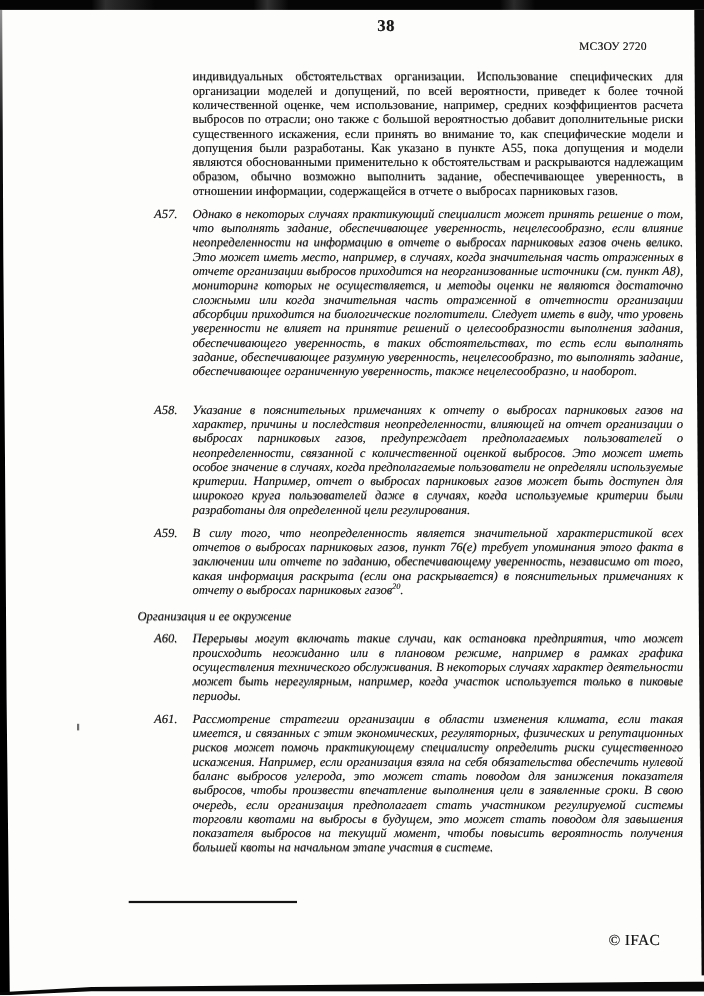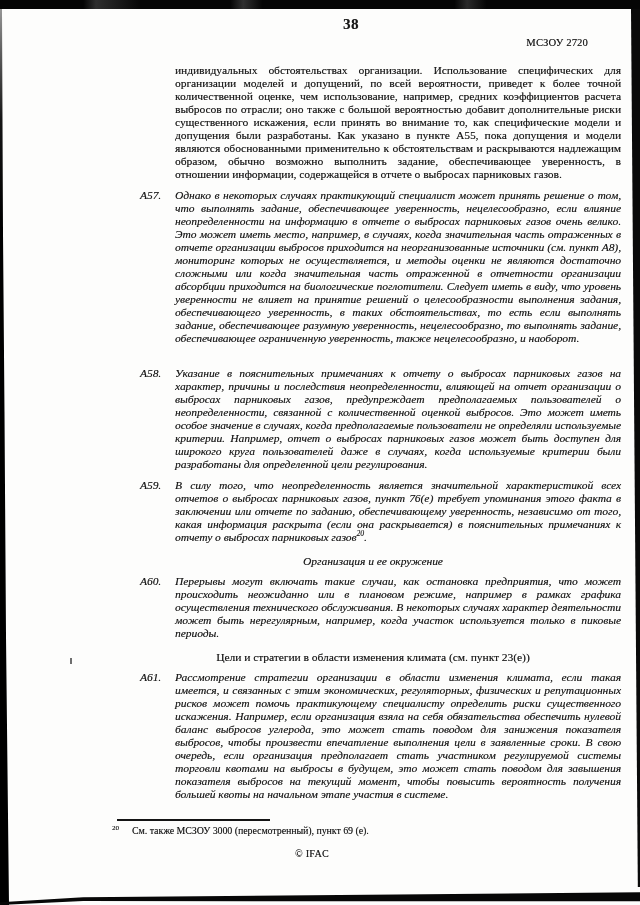--- a/index.html
+++ b/index.html
@@ -29,29 +29,29 @@
     padding-left:62px; text-align:center; font-size:15px; font-weight:bold; letter-spacing:0.5px; }
   .doc-code { position:absolute; top:37px; right:52px; font-size:10.5px; letter-spacing:0.2px; }
 
   
   .content { position:absolute; top:64px; left:81px; width:496px;margin-left:44px; }
   .body { margin:0; font-size:11.4px; line-height:13px; text-align:justify; }
   .intro { margin-left:50px; margin-bottom:8px; }
   .numbered { position:relative; margin-left:50px; margin-bottom:8px;font-style:italic; }
   .numbered .num { position:absolute; left:-35px; top:0; font-size:11.4px; }
   .gap-xl { margin-top:22px; }
-  .heading { font-size:11.4px; line-height:13px; font-weight:normal; margin:11px 0 7px 0;text-align:center; }
+  .heading { font-size:11.4px; line-height:13px; font-weight:normal; margin:11px 0 7px 0; }
   .heading.italic { font-style:italic; }
   sup.fn-ref { font-size:7.5px; line-height:0; }
 
   
   .footnote-rule { position:absolute; top:819px; left:117px; width:153px; height:2px; background:#141414; }
   .footnote { position:absolute; top:825px; left:112px; width:440px; font-size:9.8px; }
   .footnote .fn-marker { font-size:7px; line-height:0; margin-right:13px; }
-  .copyright { position:absolute; top:848px; left:12px; width:600px; text-align:center; font-size:10px; letter-spacing:0.3px; }
+  .copyright { position:absolute; top:848px; left:0; width:600px; text-align:right; font-size:14px; letter-spacing:0.3px; }
 </style>
 </head>
 <body>
 
 <div class="page">
 
   <div class="scan-top"></div>
   <div class="scan-left"></div>
   <div class="scan-right"></div>
   <div class="scan-bottom"></div>
@@ -80,30 +80,26 @@
     </div>
 
     <h3 class="heading italic">Организация и ее окружение</h3>
 
 
     <div class="numbered">
       <span class="num">А60.</span>
       <p class="body">Перерывы могут включать такие случаи, как остановка предприятия, что может происходить неожиданно или в плановом режиме, например в рамках графика осуществления технического обслуживания. В некоторых случаях характер деятельности может быть нерегулярным, например, когда участок используется только в пиковые периоды.</p>
     </div>
 
-    <h3 class="heading">Цели и стратегии в области изменения климата (см. пункт 23(е))</h3>
 
     <div class="numbered">
       <span class="num">А61.</span>
       <p class="body">Рассмотрение стратегии организации в области изменения климата, если такая имеется, и связанных с этим экономических, регуляторных, физических и репутационных рисков может помочь практикующему специалисту определить риски существенного искажения. Например, если организация взяла на себя обязательства обеспечить нулевой баланс выбросов углерода, это может стать поводом для занижения показателя выбросов, чтобы произвести впечатление выполнения цели в заявленные сроки. В свою очередь, если организация предполагает стать участником регулируемой системы торговли квотами на выбросы в будущем, это может стать поводом для завышения показателя выбросов на текущий момент, чтобы повысить вероятность получения большей квоты на начальном этапе участия в системе.</p>
     </div>
 
   </div>
 
   <div class="footnote-rule"></div>
 
-  <div class="footnote">
-    <sup class="fn-marker">20</sup><span>См. также МСЗОУ 3000 (пересмотренный), пункт 69 (е).</span>
-  </div>
 
   <div class="copyright">© IFAC</div>
 
 </div>
 
 </body></html>

